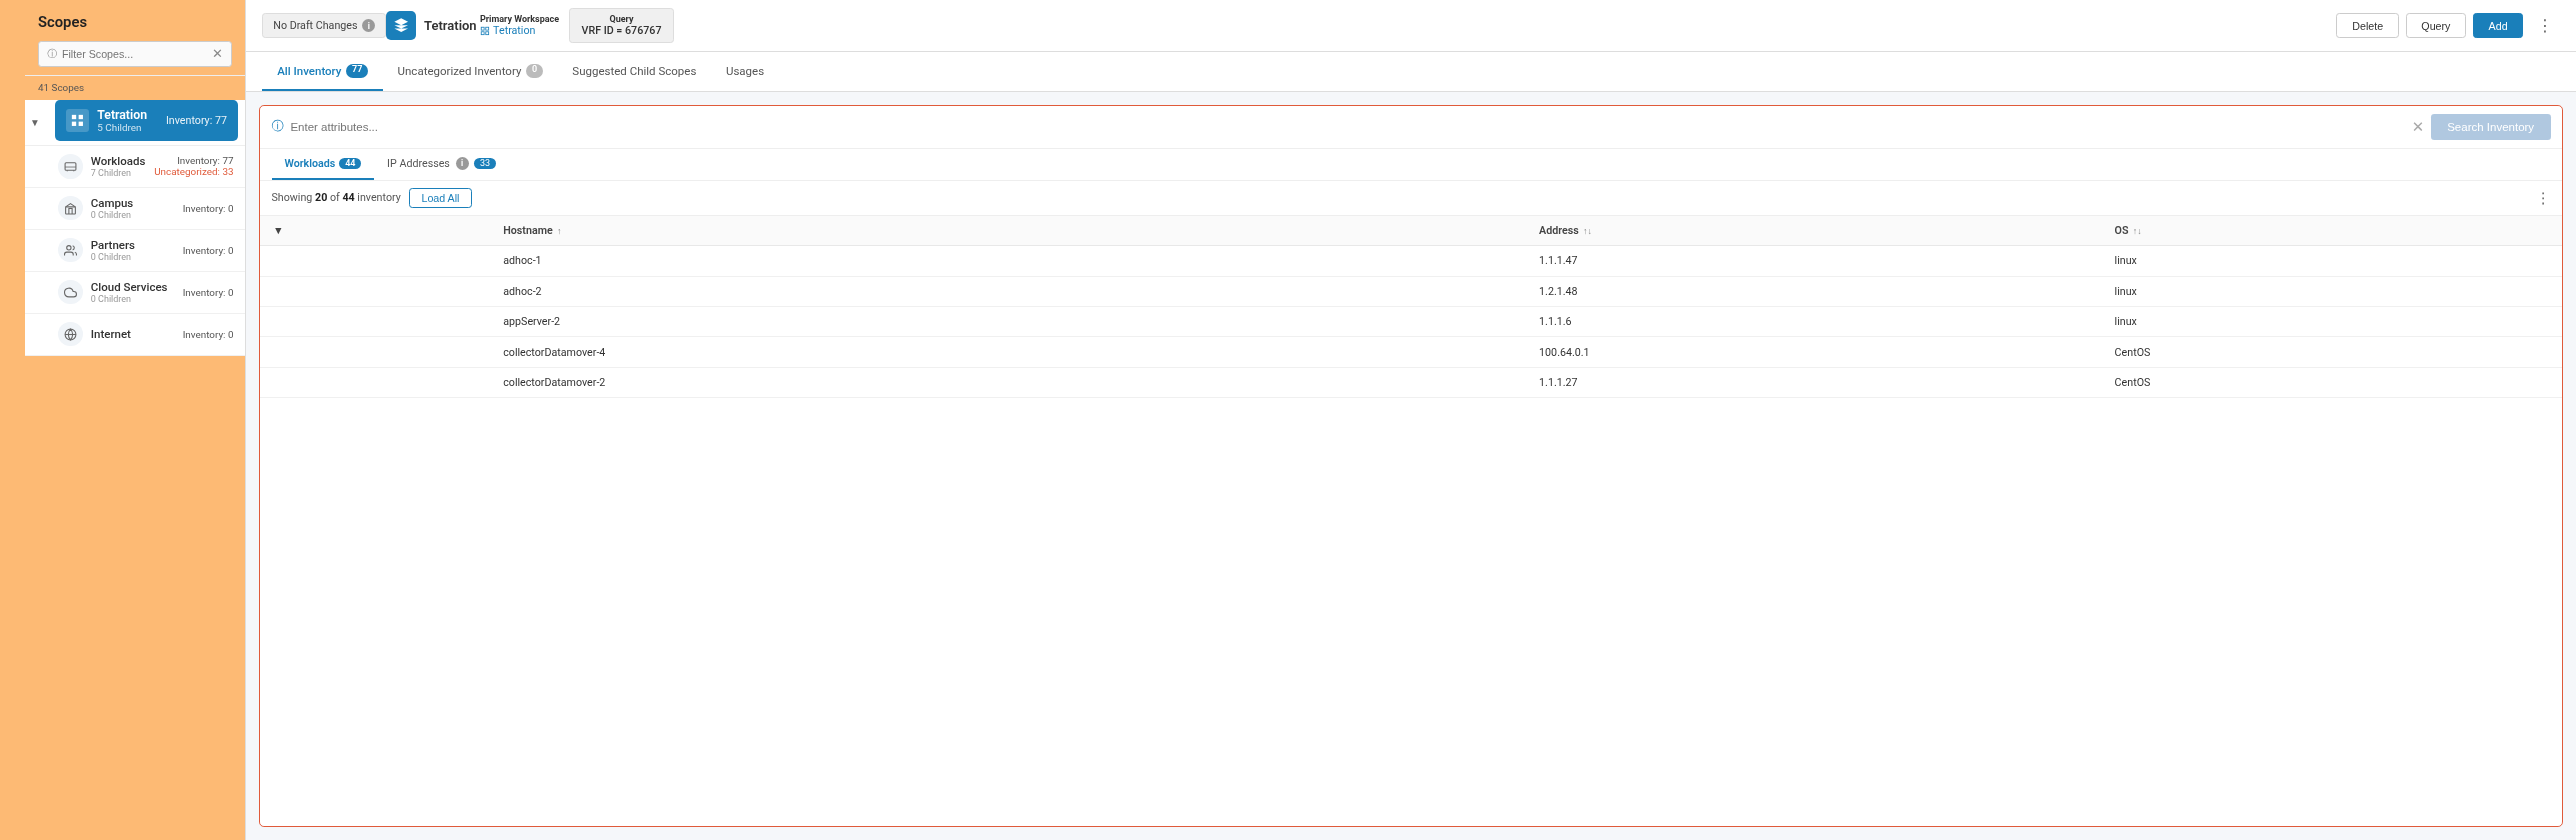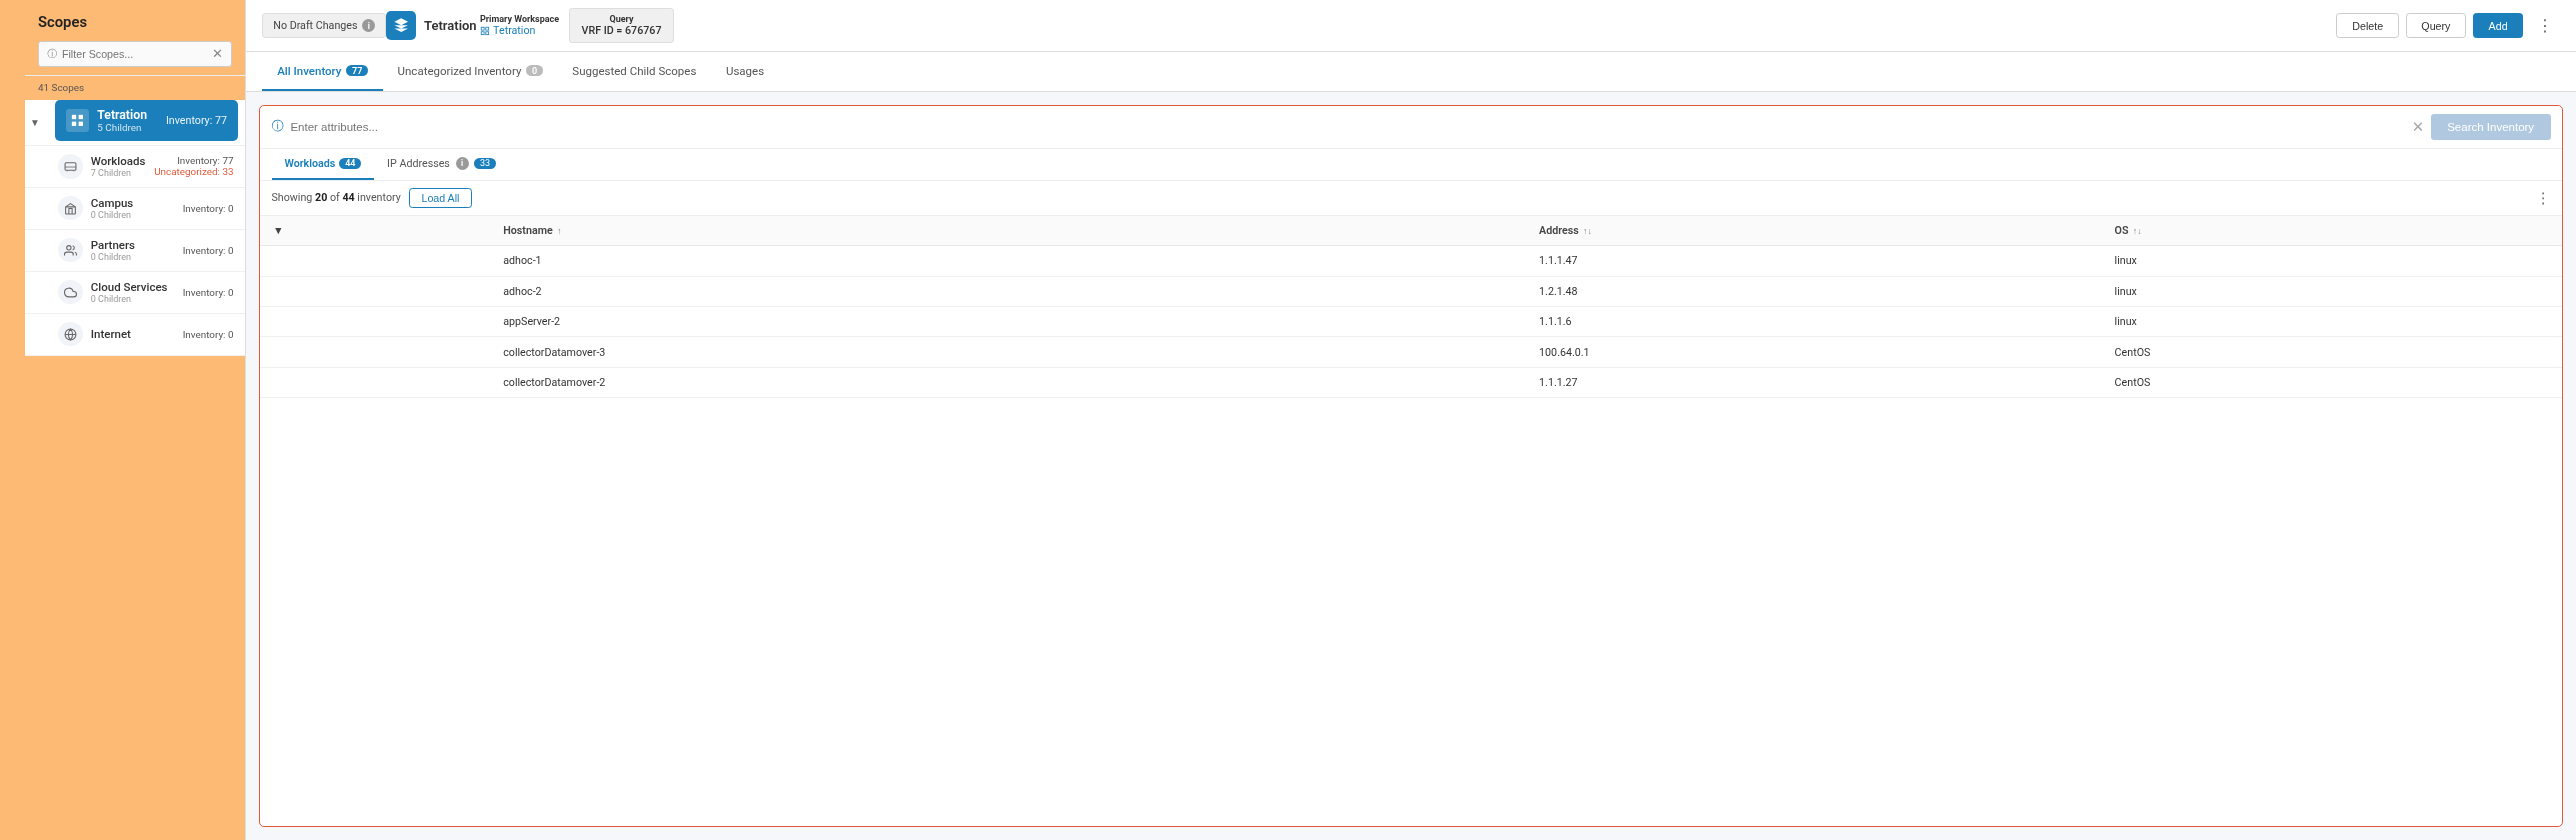--- a/index.html
+++ b/index.html
@@ -313,21 +313,20 @@
     }
 
     .tab-item {
       padding: 11.5px 14.8px;
       font-size: 11.5px;
       color: #555;
       cursor: pointer;
       border-bottom: 2.5px solid transparent;
       white-space: nowrap;
       display: flex;
-      align-items: center;
       gap: 4.9px;
     }
 
     .tab-item.active {
       color: #1a7fba;
       border-bottom-color: #1a7fba;
       font-weight: 500;
     }
 
     .tab-badge {
@@ -804,21 +803,21 @@
     <td class="col-os">linux</td>
   </tr>
               <tr>
     <td class="col-filter"></td>
     <td class="col-hostname">appServer-2</td>
     <td class="col-address link-cell">1.1.1.6</td>
     <td class="col-os">linux</td>
   </tr>
               <tr>
     <td class="col-filter"></td>
-    <td class="col-hostname">collectorDatamover-3</td>
+    <td class="col-hostname">collectorDatamover-4</td>
     <td class="col-address link-cell">100.64.0.1</td>
     <td class="col-os">CentOS</td>
   </tr>
               <tr>
     <td class="col-filter"></td>
     <td class="col-hostname">collectorDatamover-2</td>
     <td class="col-address link-cell">1.1.1.27</td>
     <td class="col-os">CentOS</td>
   </tr>
             </tbody>

